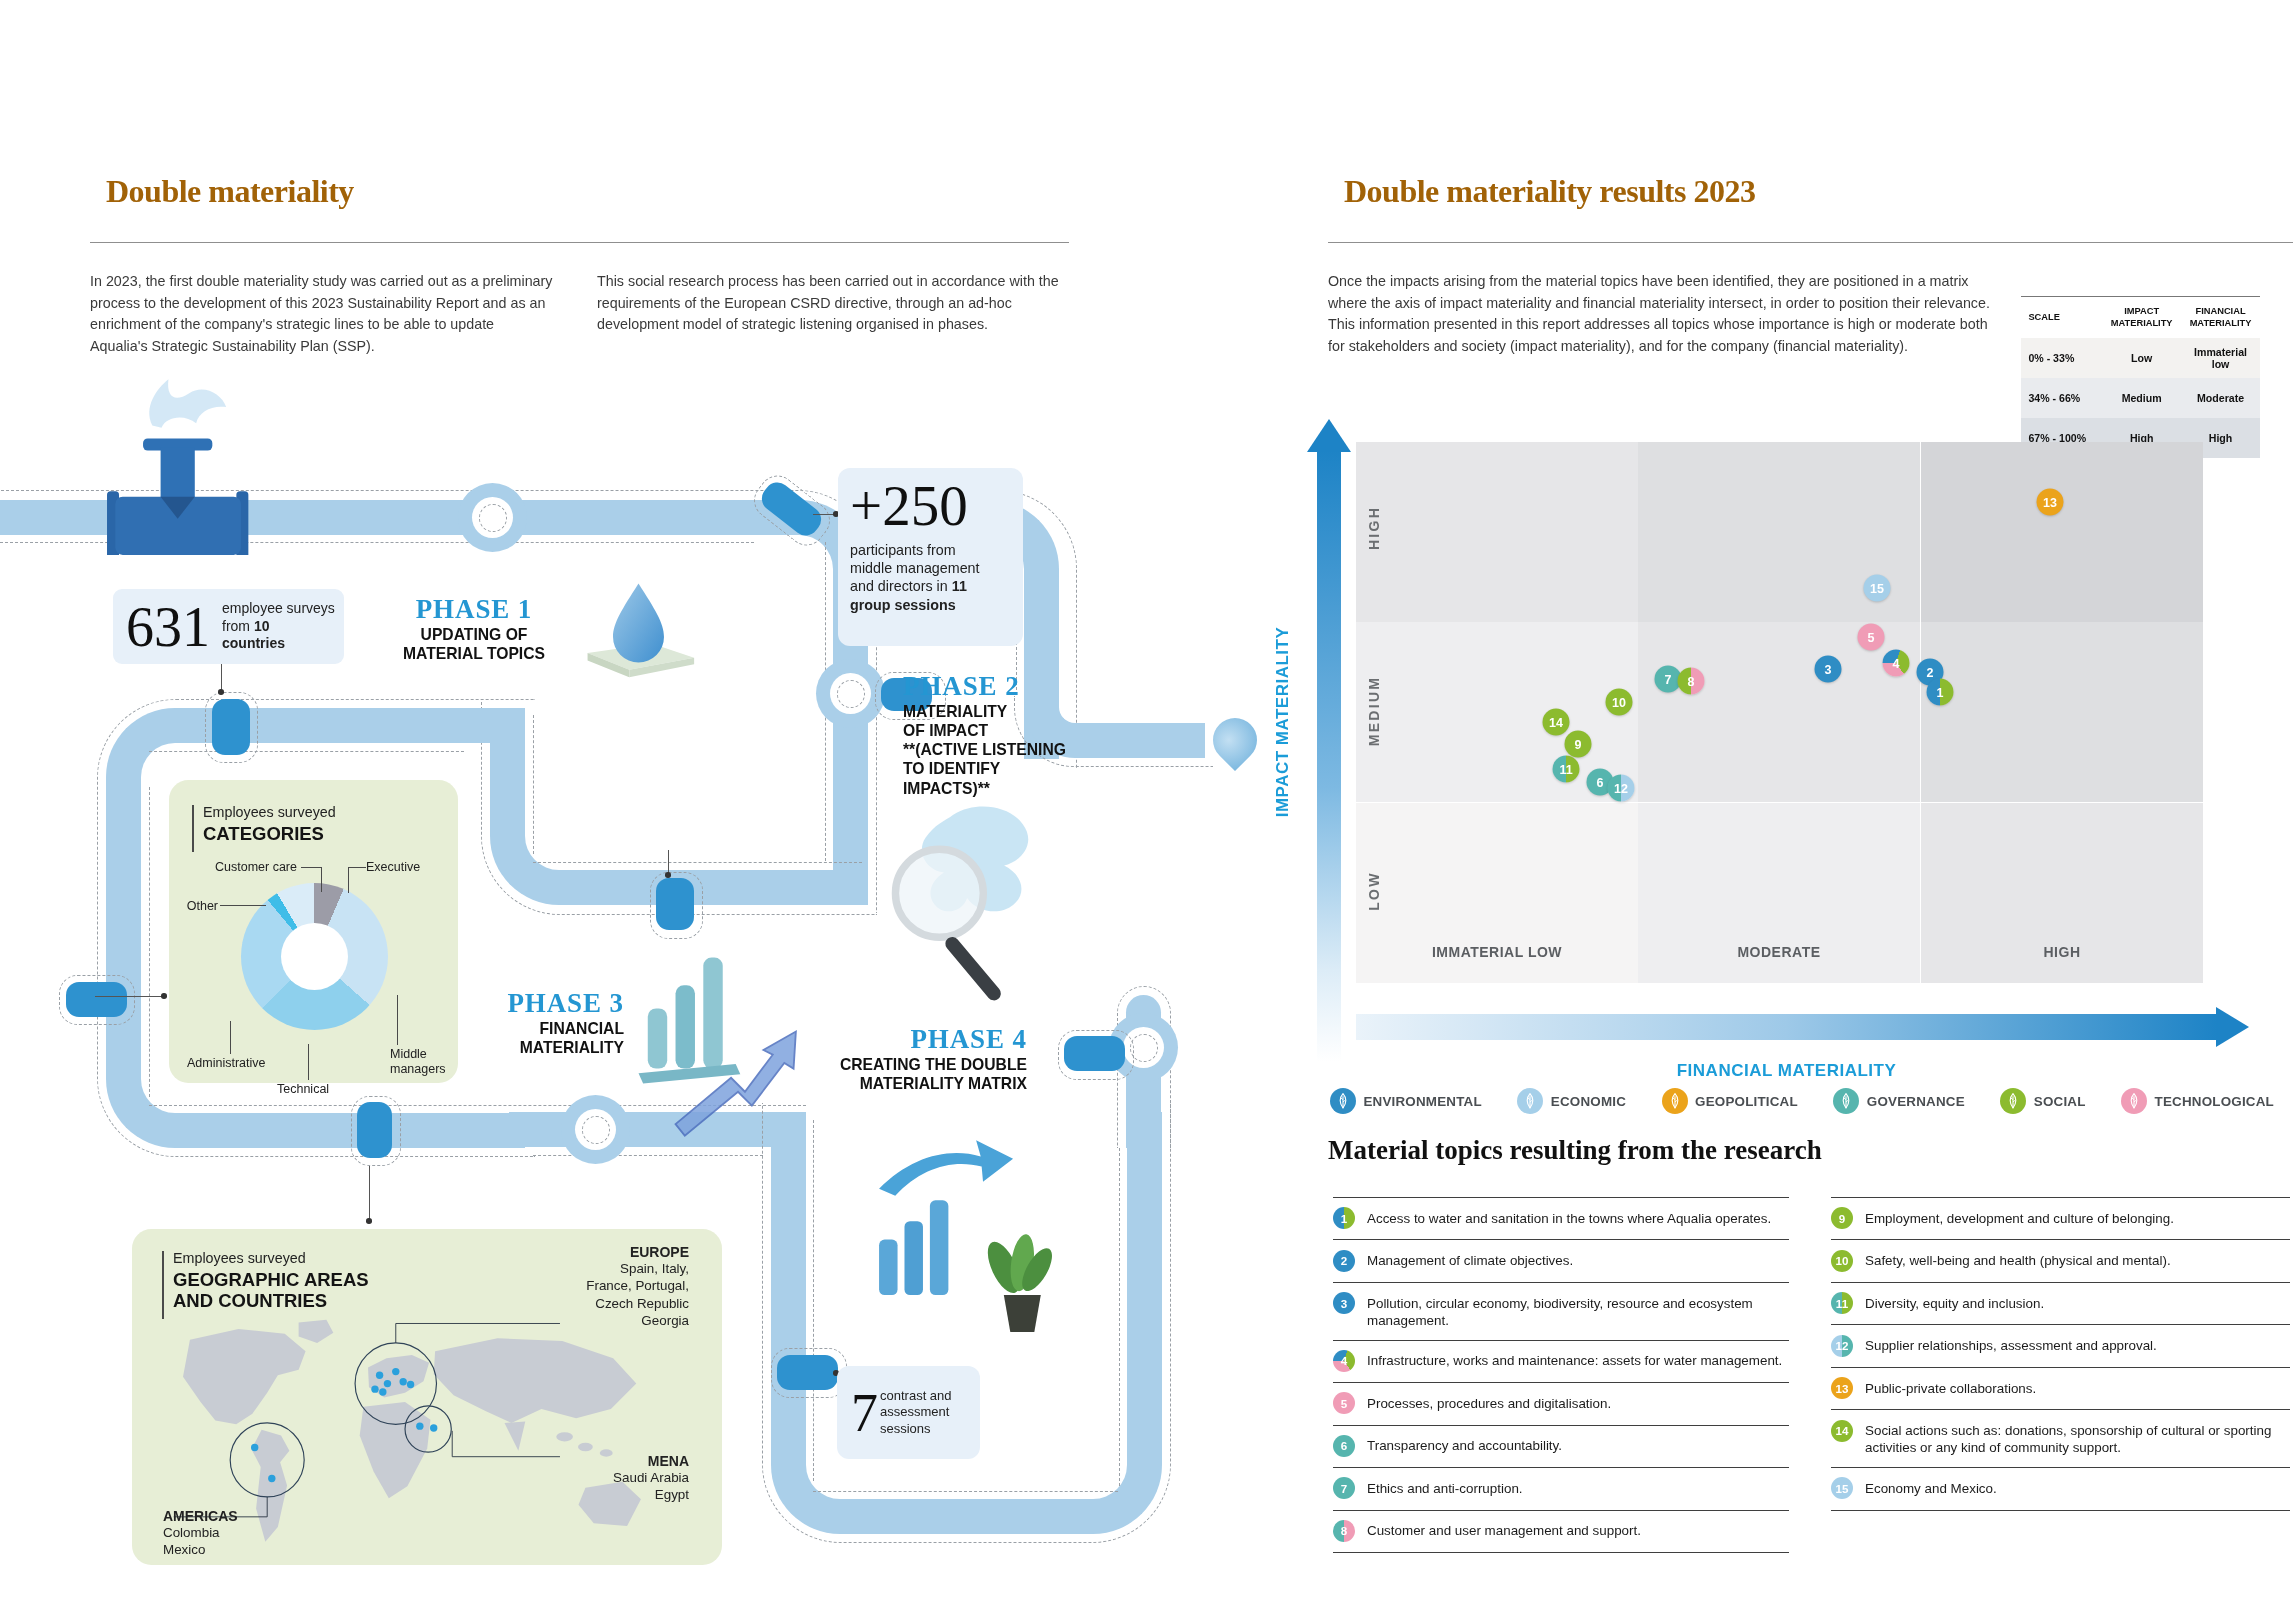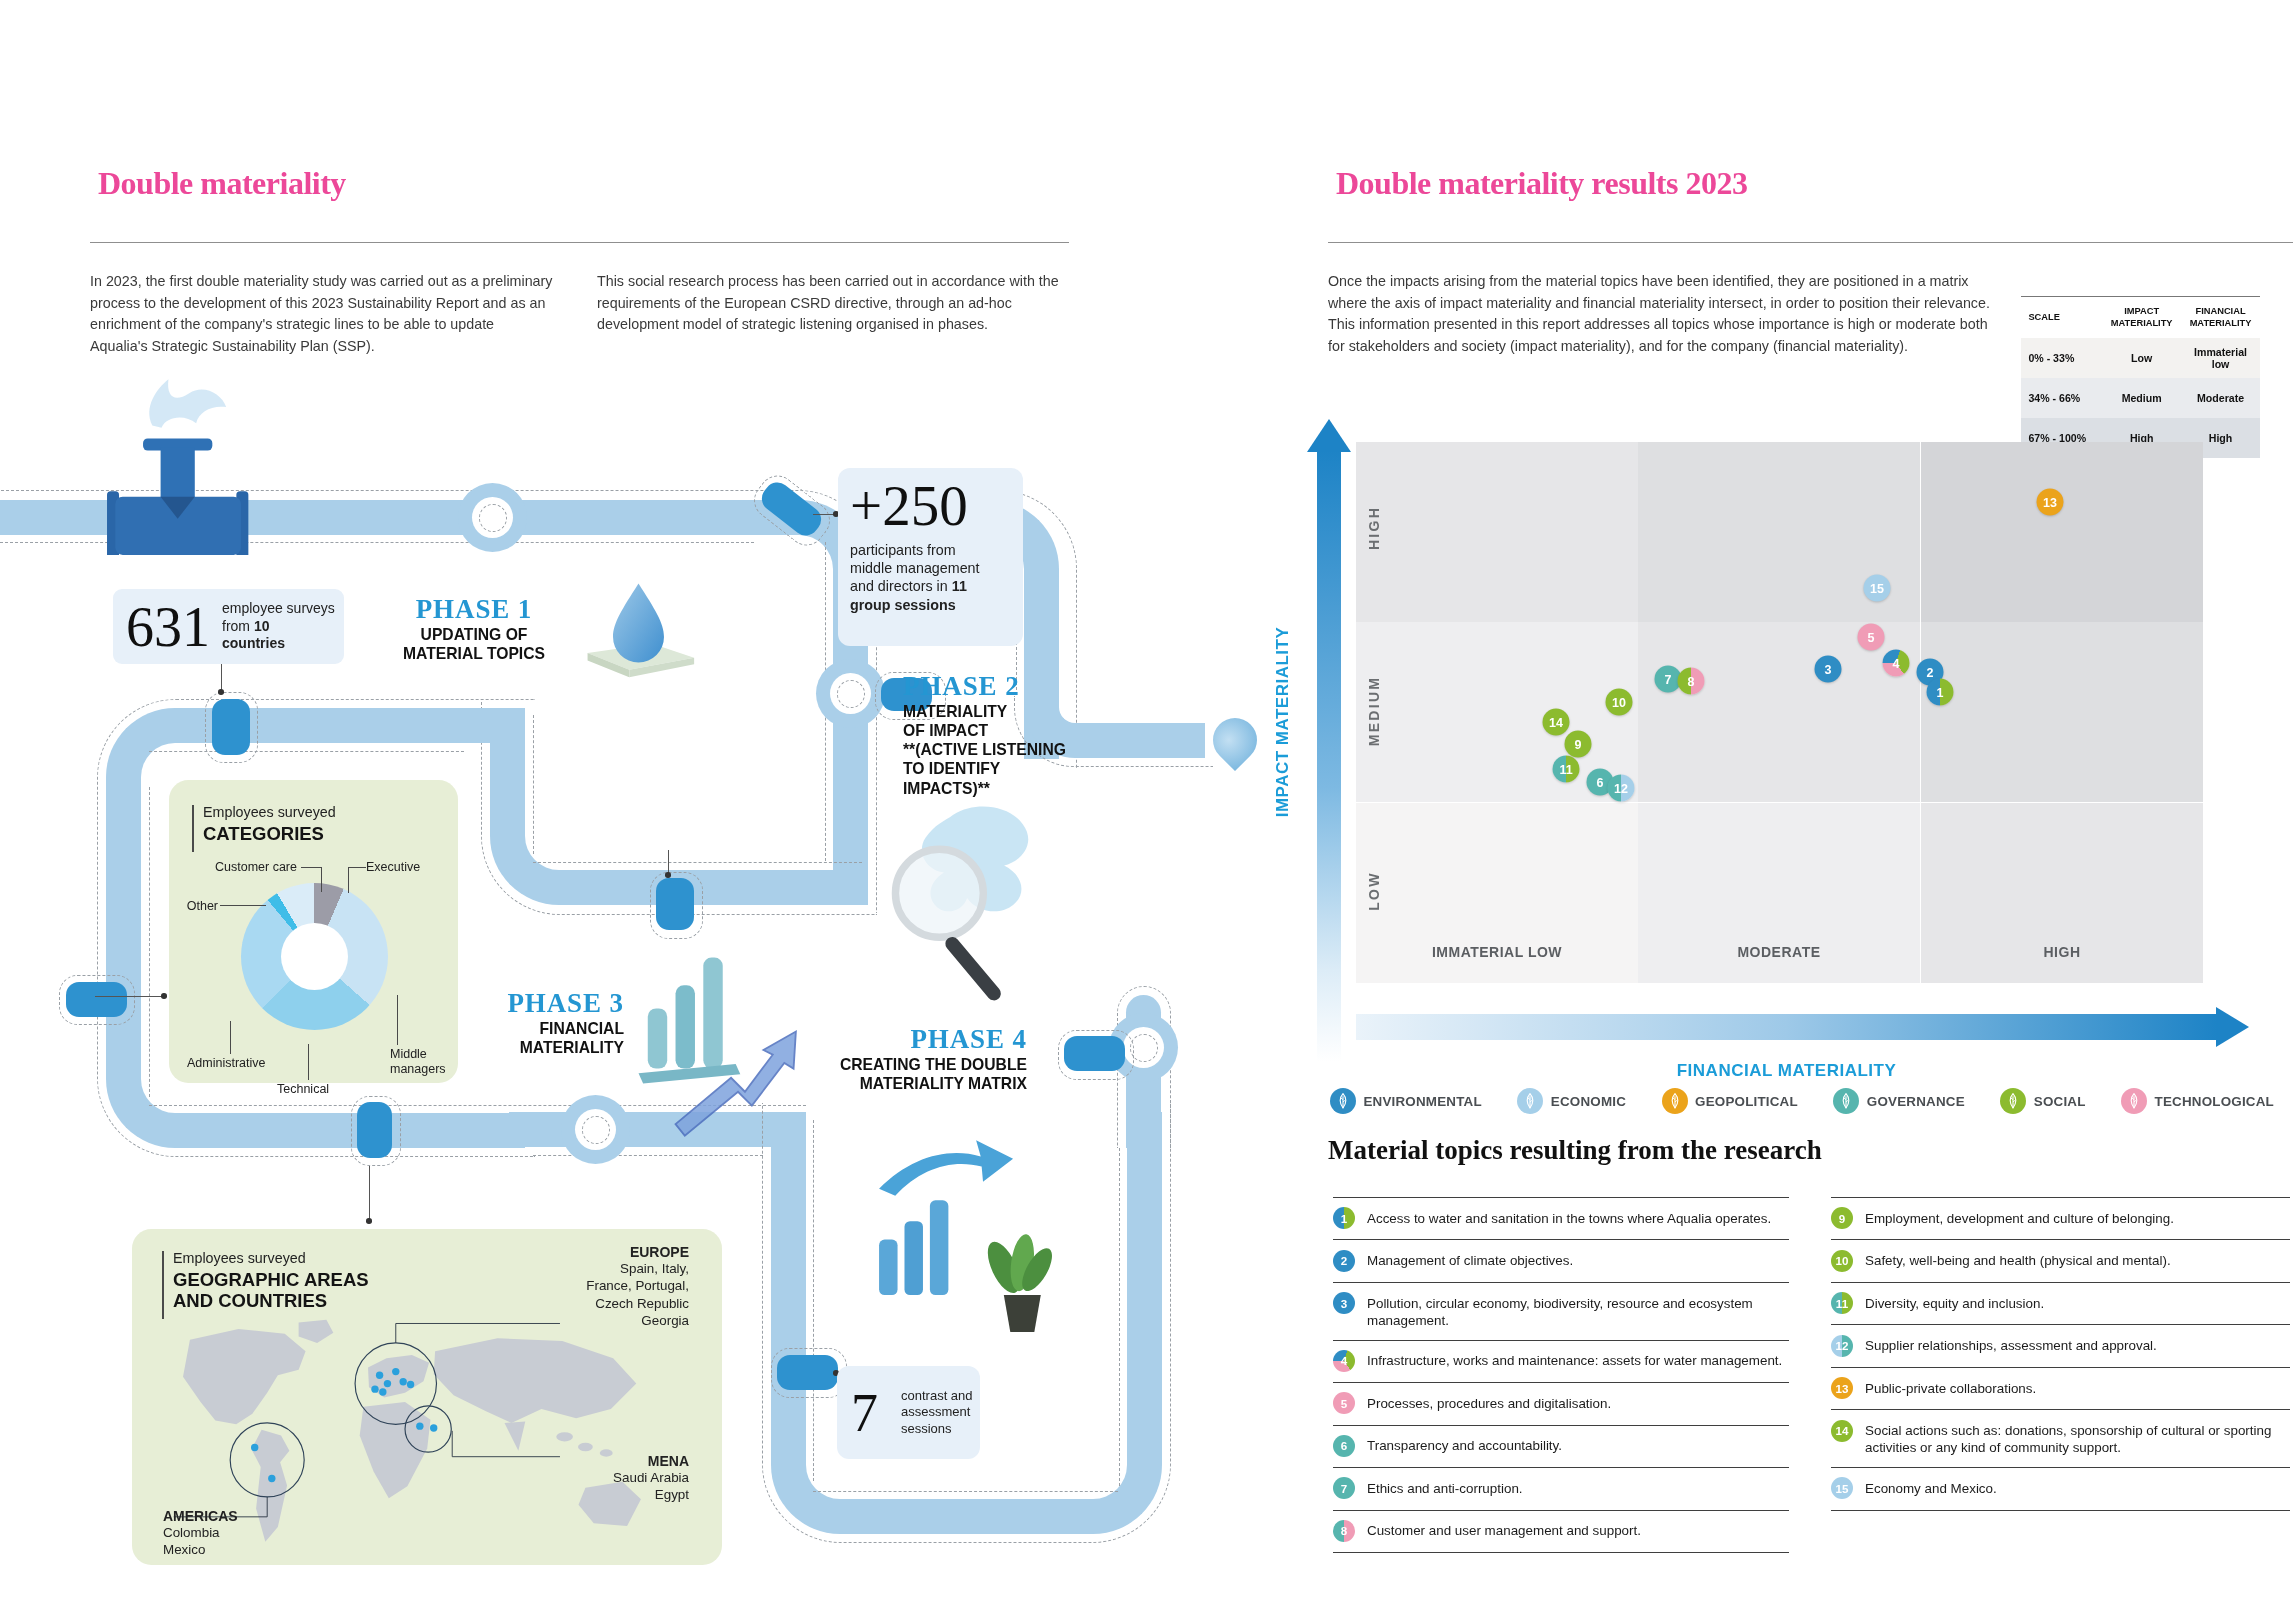--- a/index.html
+++ b/index.html
@@ -1,21 +1,21 @@
 <!DOCTYPE html>
 <html style="font-size:7.4px"><head>
 <meta charset="utf-8">
 <style>
   html,body{margin:0;padding:0;background:#fff;}
   #stage{position:relative;width:2295px;height:1623px;background:#fff;overflow:hidden;
          font-family:"Liberation Sans","DejaVu Sans",sans-serif;color:#222;}
   .abs{position:absolute;}
   .serif{font-family:"Liberation Serif","DejaVu Serif",serif;}
-  h1.page-title{margin:8px;font-family:"Liberation Serif","DejaVu Serif",serif;font-weight:700;
-                font-size:32px;letter-spacing:-0.5px;color:#ec4899;}
+  h1.page-title{margin:16px;font-family:"Liberation Serif","DejaVu Serif",serif;font-weight:700;
+                font-size:32px;letter-spacing:-0.5px;color:#a16207;}
   .rule{height:1.4px;background:#8f8f8f;}
   .intro{font-size:14.3px;line-height:1.52;color:#3a3a3a;}
   
   .statbox{background:#e7f0f9;border-radius:12px;}
   .bignum{font-family:"Liberation Serif","DejaVu Serif",serif;font-weight:400;color:#101010;}
   .stattext{font-size:14.3px;line-height:1.28;color:#222;}
   .phase-title{font-family:"Liberation Serif","DejaVu Serif",serif;font-weight:700;
                font-size:27px;color:#2496d2;letter-spacing:0.9px;}
   .phase-sub{font-size:15.7px;line-height:1.22;color:#121212;font-weight:600;}
   
@@ -169,21 +169,21 @@
   <div class="statbox abs" style="left:113px;top:589px;width:231px;height:75px;display:flex;align-items:center;padding:0 4.6px 0 13px;box-sizing:border-box;border-radius:9px;">
     <span class="bignum" style="font-size:56px;">631</span>
     <span class="stattext" style="margin-left:12px;font-size:14px;">employee surveys<br>from <b>10</b><br><b>countries</b></span>
   </div>
   <div class="statbox abs" style="left:838px;top:468px;width:185px;height:178px;padding:9.3px 12px;box-sizing:border-box;">
     <div class="bignum" style="font-size:57px;line-height:1.0;">+250</div>
     <div class="stattext" style="margin-top:6.5px;">participants from<br>middle management<br>and directors in <b>11</b><br><b>group sessions</b></div>
   </div>
   <div class="statbox abs" style="left:837px;top:1366px;width:143px;height:93px;display:flex;align-items:center;padding:0 7.4px 0 14px;box-sizing:border-box;">
     <span class="bignum" style="font-size:54px;">7</span>
-    <span class="stattext" style="margin-left:23px;font-size:13px;">contrast and<br>assessment<br>sessions</span>
+    <span class="stattext" style="margin-left:2px;font-size:13px;">contrast and<br>assessment<br>sessions</span>
   </div>
 
   <div class="abs" style="left:384px;top:594px;width:180px;text-align:center;">
     <div class="phase-title">PHASE 1</div>
     <div class="phase-sub">UPDATING OF<br>MATERIAL TOPICS</div>
   </div>
   <div class="abs" style="left:903px;top:671px;width:194px;text-align:left;">
     <div class="phase-title">PHASE 2</div>
     <div class="phase-sub">MATERIALITY<br>OF IMPACT<br>**(ACTIVE LISTENING<br>TO IDENTIFY<br>IMPACTS)**</div>
   </div>

